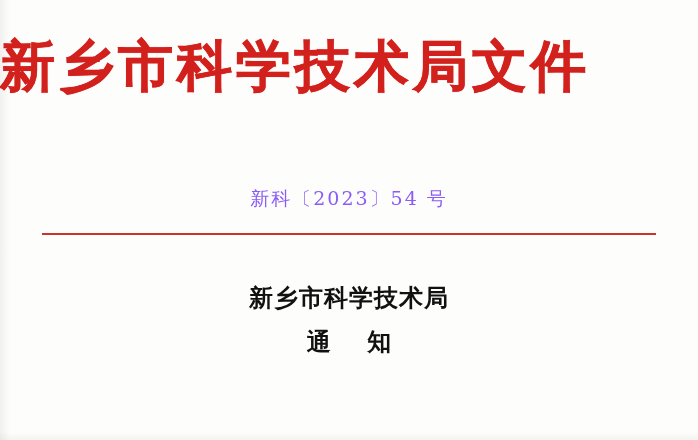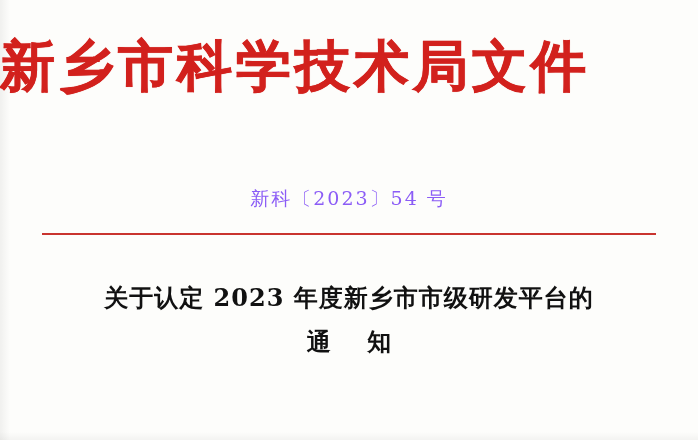--- a/index.html
+++ b/index.html
@@ -106,19 +106,19 @@
 
   <div class="scan-edge-left"></div>
 
   <div class="masthead">新乡市科学技术局文件</div>
 
   <div class="doc-number">新科〔2023〕54 号</div>
 
   <div class="red-rule"></div>
 
   <div class="title-block">
-    <div class="title-line">关于认定 2023 年度新乡市市级研发平台的</div>
+    <div class="title-line">新乡市科学技术局</div>
     <div class="title-line spaced">通  知</div>
   </div>
 
   <div class="scan-edge-bottom"></div>
 
 </div>
 
 </body></html>

